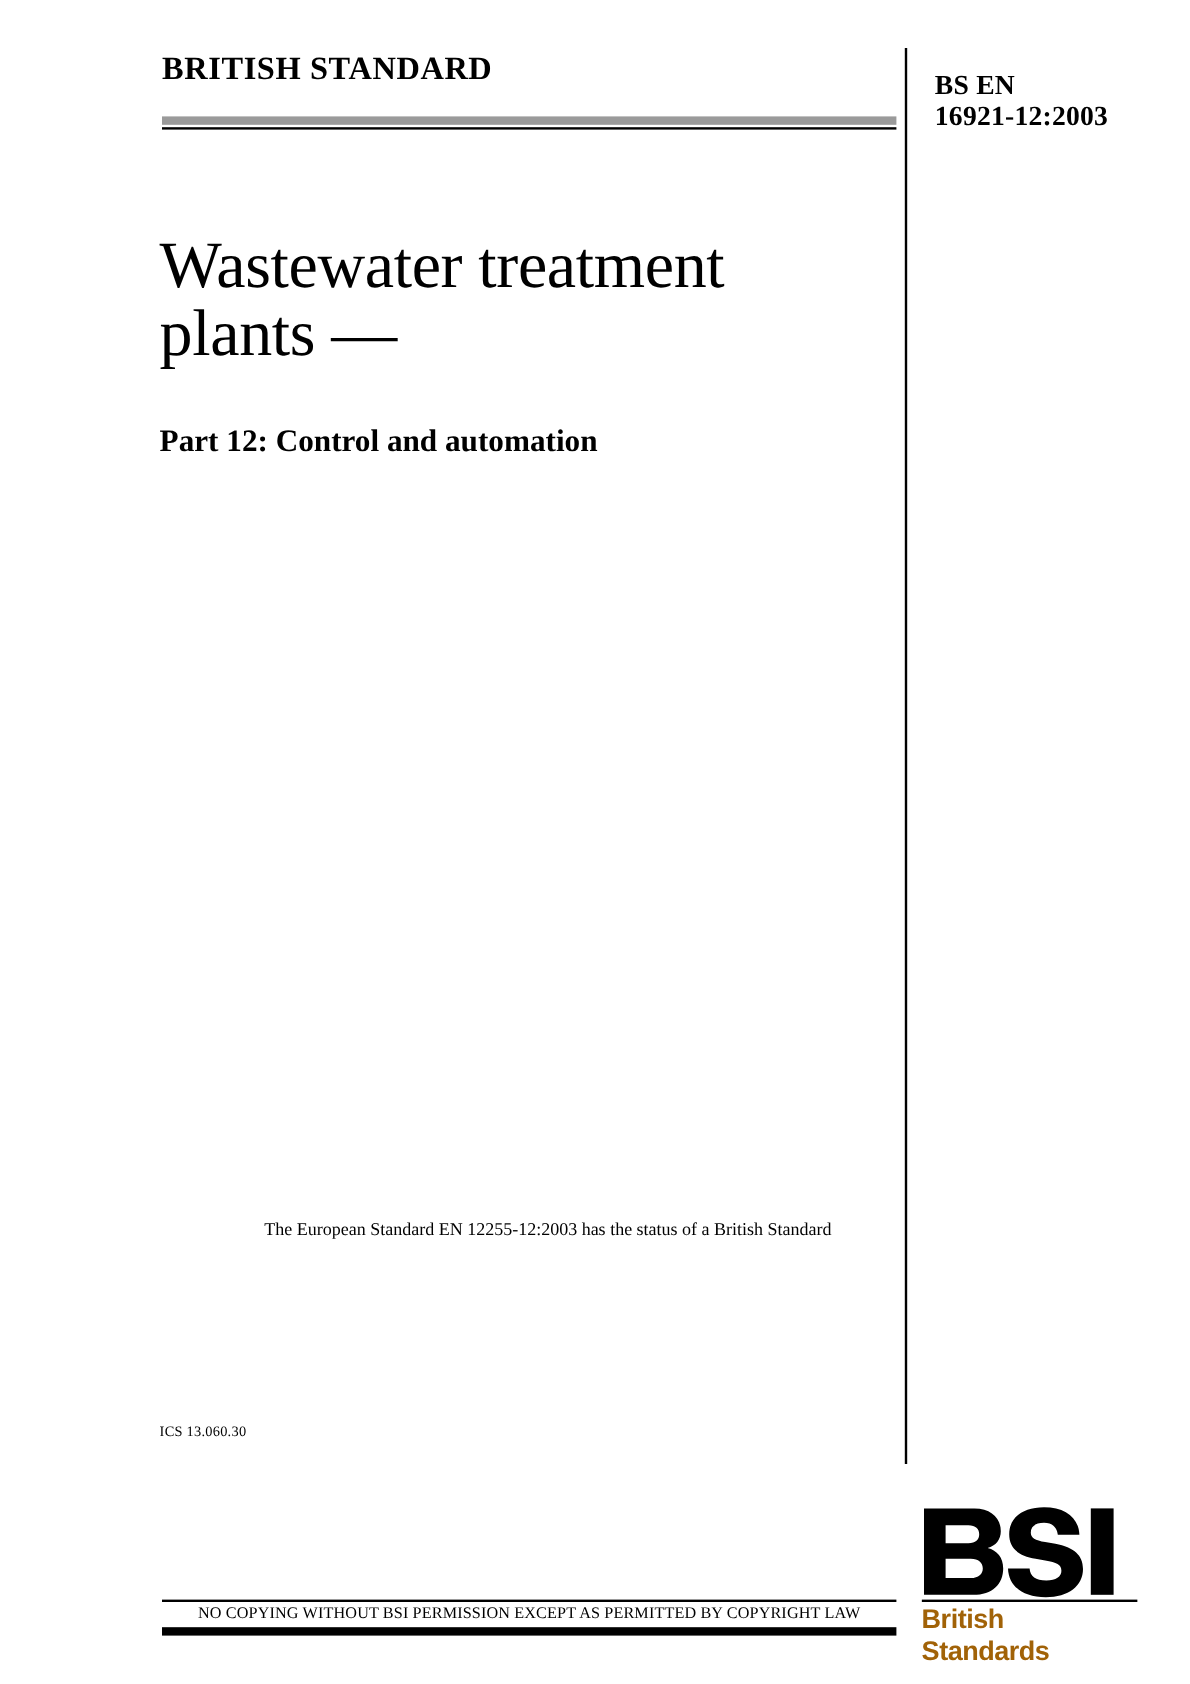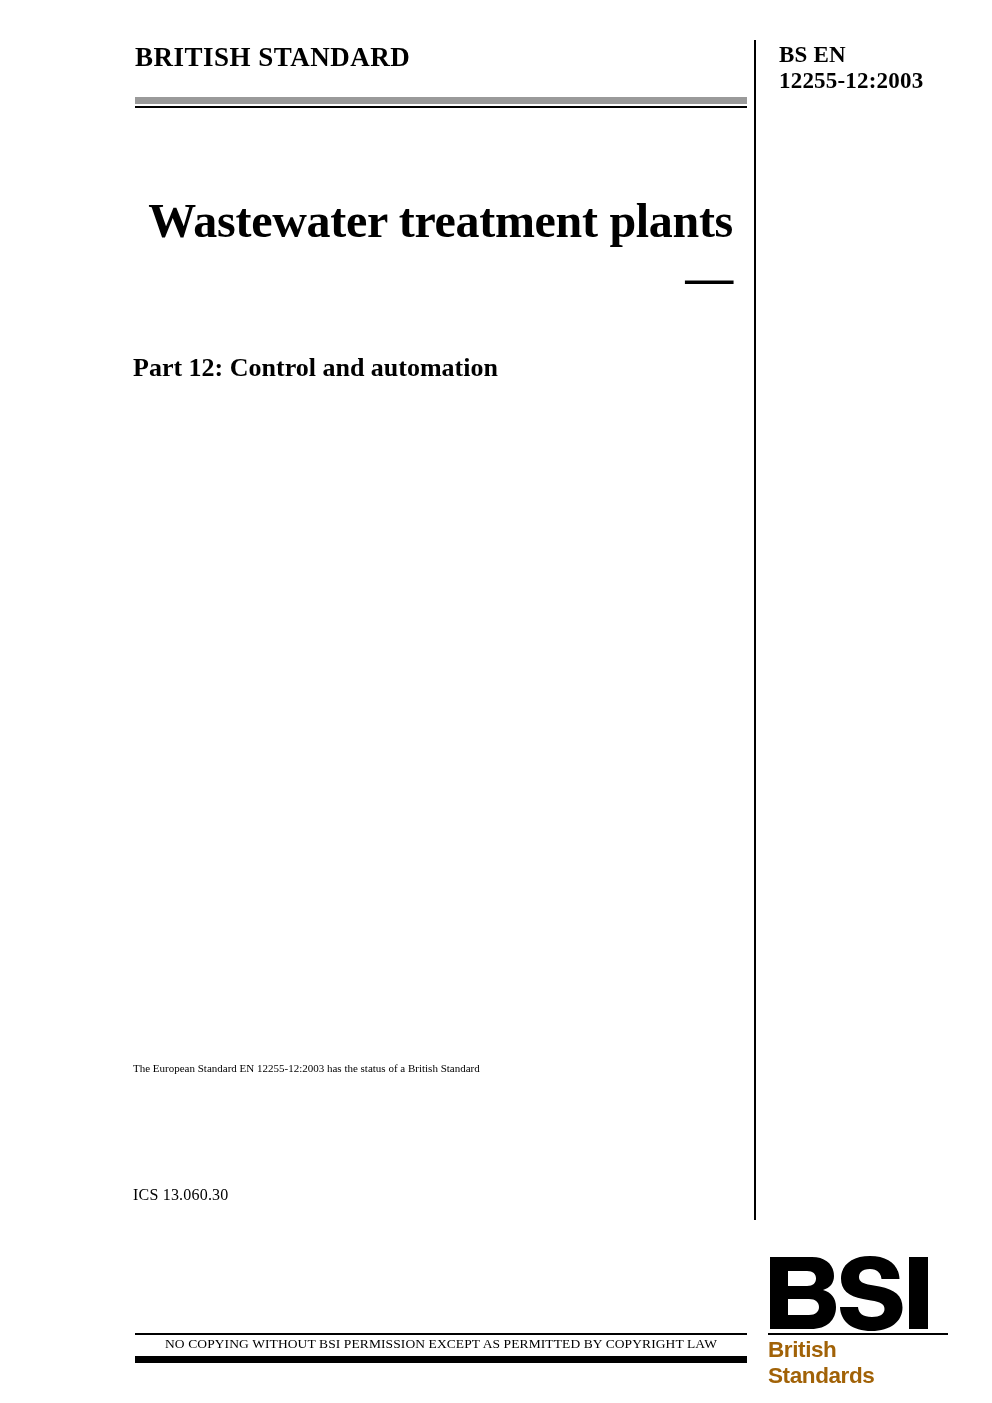--- a/index.html
+++ b/index.html
@@ -37,21 +37,21 @@
     left: 0;
     top: 0;
     font-family: "Liberation Serif", serif;
     font-weight: bold;
     font-size: 27px;
     letter-spacing: 0.5px;
   }
   .doc-number {
     position: absolute;
     left: 644px;
-    top: 0;
+    top: 16px;
     font-family: "Liberation Serif", serif;
     font-weight: bold;
     font-size: 23px;
     line-height: 26px;
     letter-spacing: 0.2px;
   }
   .doc-number span {
     display: block;
   }
 
@@ -83,55 +83,55 @@
     background: #000000;
   }
 
   
   .title {
     position: absolute;
     left: 133px;
     top: 192px;
     width: 600px;
     font-family: "Liberation Serif", serif;
-    font-weight: bold;
-    font-size: 48px;
+    font-weight: normal;
+    font-size: 55px;
     line-height: 57px;
     letter-spacing: -0.3px;
-    text-align: right;
   }
   .subtitle {
     position: absolute;
     left: 133px;
     top: 352px;
     width: 600px;
     font-family: "Liberation Serif", serif;
     font-weight: bold;
     font-size: 26px;
     line-height: 32px;
   }
 
   
   .status-note {
     position: absolute;
     left: 133px;
-    top: 1058px;
+    top: 1015px;
     width: 560px;
     font-family: "Liberation Serif", serif;
-    font-size: 11px;
+    font-size: 15px;
     line-height: 20px;
+    text-align: right;
   }
 
   
   .ics {
     position: absolute;
     left: 133px;
     top: 1186px;
     font-family: "Liberation Serif", serif;
-    font-size: 16px;
+    font-size: 12px;
     letter-spacing: 0.2px;
   }
 
   
   .footer-rule-thin {
     position: absolute;
     left: 135px;
     top: 1333px;
     width: 612px;
     height: 2px;
@@ -180,21 +180,21 @@
 </style>
 </head>
 <body>
 
 <div class="page">
 
   <div class="header-row">
     <div class="brand">BRITISH STANDARD</div>
     <div class="doc-number">
       <span>BS EN</span>
-      <span>12255-12:2003</span>
+      <span>16921-12:2003</span>
     </div>
   </div>
 
   <div class="rule-thick"></div>
   <div class="rule-thin"></div>
   <div class="v-divider"></div>
 
   <div class="title">Wastewater treatment plants —</div>
   <div class="subtitle">Part 12: Control and automation</div>
 

